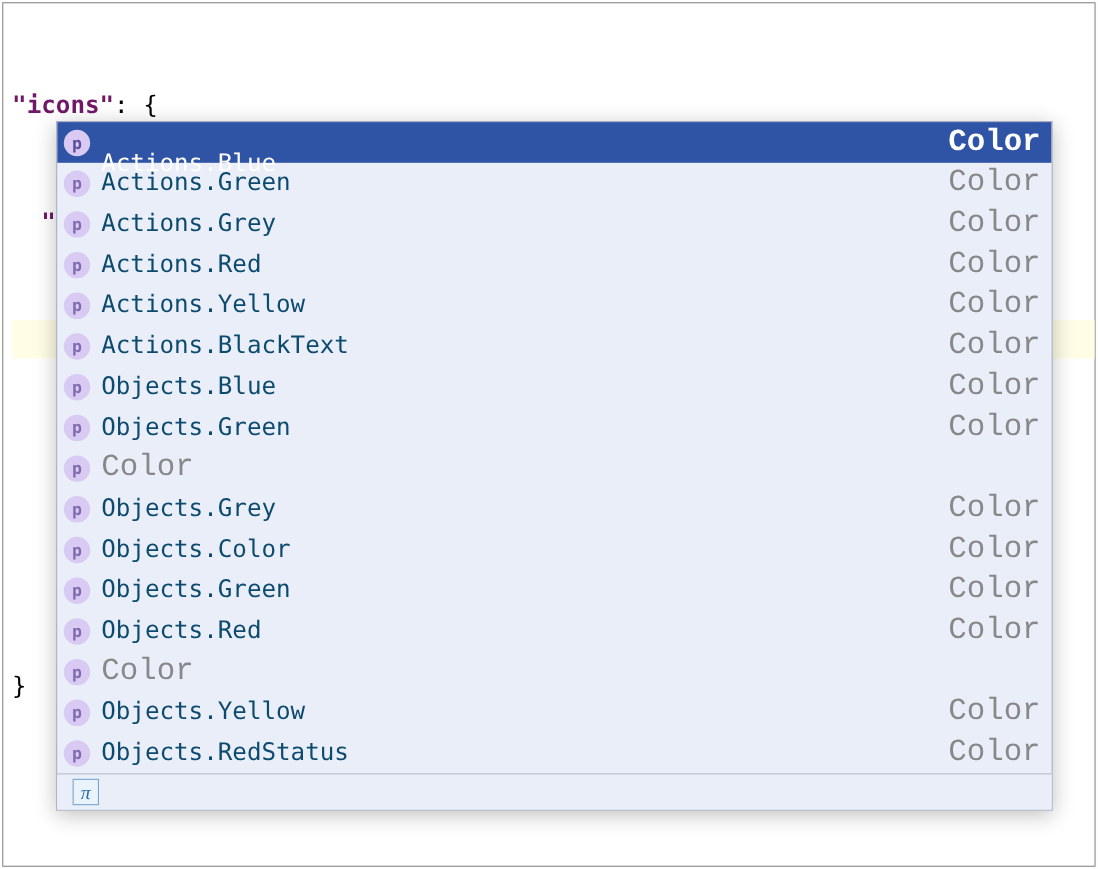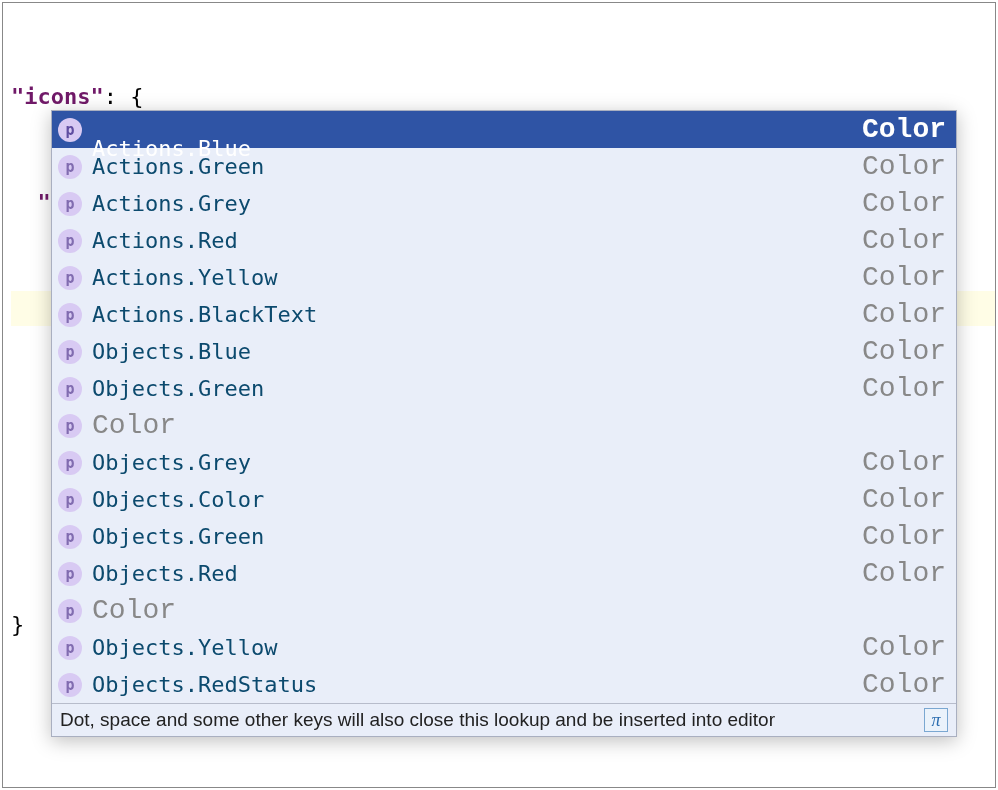--- a/index.html
+++ b/index.html
@@ -227,17 +227,16 @@
           <div class="label">Objects.Yellow</div>
           <div class="type">Color</div>
         </div>
         <div class="item">
           <div class="icon">p</div>
           <div class="label">Objects.RedStatus</div>
           <div class="type">Color</div>
         </div>
       </div>
     <div class="popup-hint">
-      <span class="hint-text">Dot, space and some other keys will also close this lookup and be inserted into editor</span>
       <div class="pi-button">π</div>
     </div>
   </div>
 </div>
 
 </body></html>

